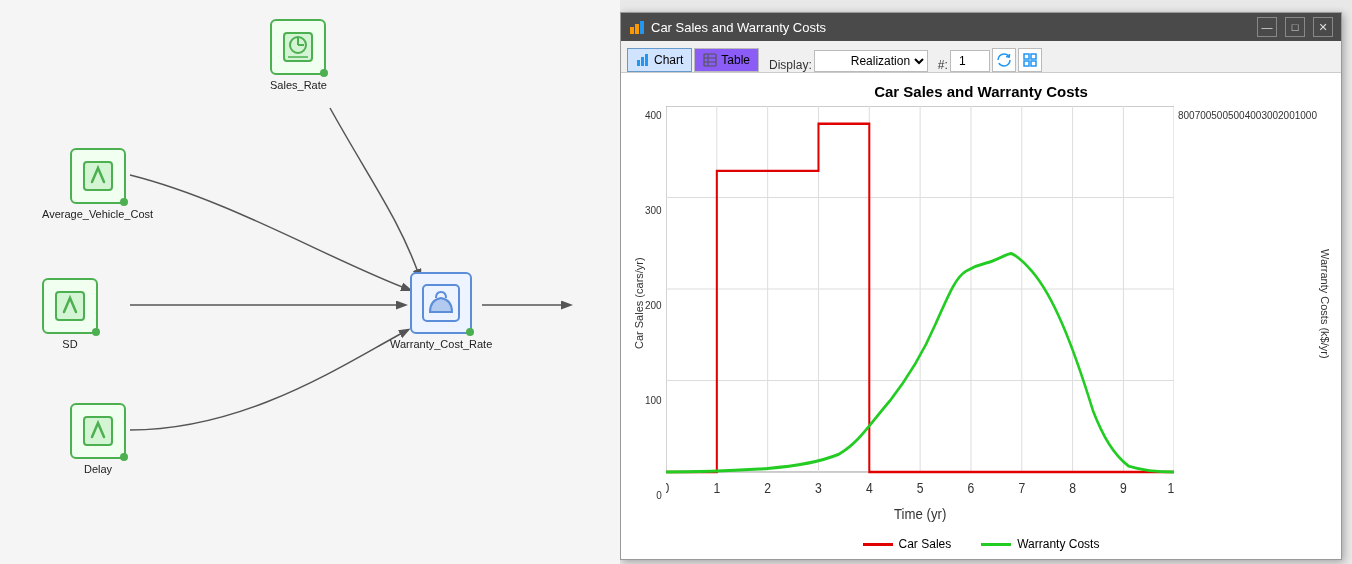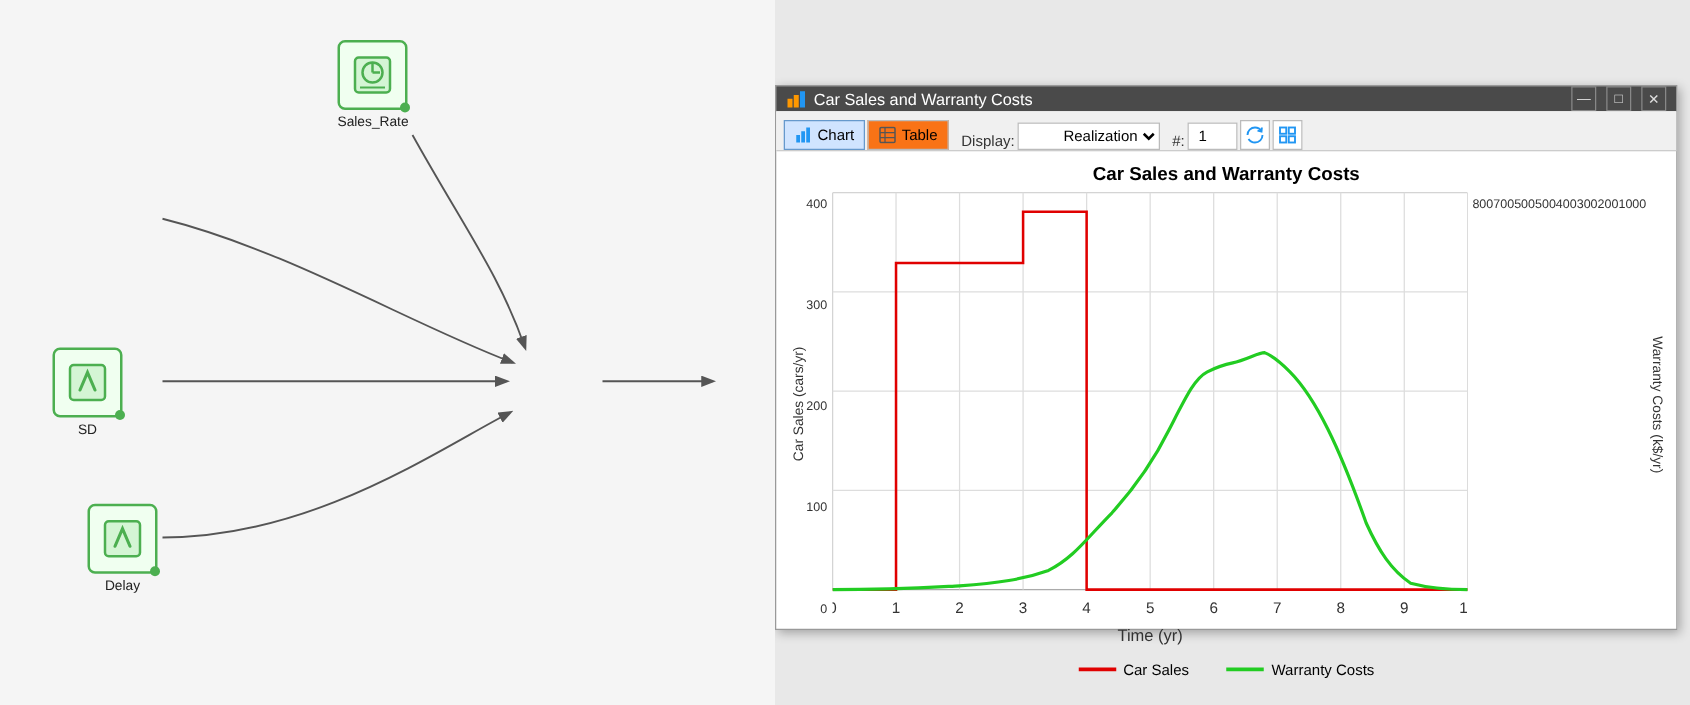--- a/index.html
+++ b/index.html
@@ -93,21 +93,21 @@
       background: #4caf50;
       border-radius: 50%;
       position: absolute;
       bottom: -4px;
       right: -4px;
     }
 
     
     .chart-window {
       width: 722px;
-      height: 436px;
+      height: 548px;
       background: #fff;
       border: 1px solid #999;
       box-shadow: 2px 2px 8px rgba(0,0,0,0.3);
       display: flex;
       flex-direction: column;
       margin-top: 8px;
     }
     .window-titlebar {
       background: #4a4a4a;
       color: #fff;
@@ -153,21 +153,21 @@
       height: 32px;
       display: flex;
       align-items: flex-end;
       padding: 0 6px;
       gap: 2px;
     }
     .toolbar-btn {
       height: 24px;
       padding: 0 8px;
       border: 1px solid #bbb;
-      background: #f97316;
+      background: #8b5cf6;
       cursor: pointer;
       display: flex;
       align-items: center;
       gap: 4px;
       font-size: 12px;
     }
     .toolbar-btn.active {
       background: #d0e4ff;
       border-color: #6699cc;
     }
@@ -308,33 +308,42 @@
 
       <path d="M 130,175 C 230,200 330,260 410,290" stroke="#555" stroke-width="1.5" fill="none" marker-end="url(#arrow)"></path>
 
       <line x1="130" y1="305" x2="405" y2="305" stroke="#555" stroke-width="1.5" marker-end="url(#arrow)"></line>
 
       <path d="M 130,430 C 250,430 350,360 408,330" stroke="#555" stroke-width="1.5" fill="none" marker-end="url(#arrow)"></path>
 
       <line x1="482" y1="305" x2="570" y2="305" stroke="#555" stroke-width="1.5" marker-end="url(#arrow)"></line>
     </svg>
 
-    <div class="node" style="top:32px; left:270px;">
+    <div class="node" style="top:19px; left:270px;">
       <div class="node-icon">
         <svg width="36" height="36" viewBox="0 0 36 36">
           <rect x="4" y="4" width="28" height="28" rx="3" fill="#d4f5d4" stroke="#4caf50" stroke-width="2"></rect>
           <circle cx="18" cy="16" r="8" fill="none" stroke="#4caf50" stroke-width="2"></circle>
           <line x1="18" y1="8" x2="18" y2="16" stroke="#4caf50" stroke-width="2"></line>
           <line x1="18" y1="16" x2="24" y2="16" stroke="#4caf50" stroke-width="2"></line>
           <line x1="8" y1="28" x2="28" y2="28" stroke="#4caf50" stroke-width="1.5"></line>
         </svg>
       </div>
       <div class="node-label">Sales_Rate</div>
     </div>
 
+    <div class="node" style="top:148px; left:42px;">
+      <div class="node-icon">
+        <svg width="36" height="36" viewBox="0 0 36 36">
+          <rect x="4" y="4" width="28" height="28" rx="3" fill="#d4f5d4" stroke="#4caf50" stroke-width="2"></rect>
+          <path d="M 12 24 L 18 10 L 24 24" stroke="#4caf50" stroke-width="2.5" fill="none" stroke-linecap="round"></path>
+        </svg>
+      </div>
+      <div class="node-label">Average_Vehicle_Cost</div>
+    </div>
 
     <div class="node" style="top:278px; left:42px;">
       <div class="node-icon">
         <svg width="36" height="36" viewBox="0 0 36 36">
           <rect x="4" y="4" width="28" height="28" rx="3" fill="#d4f5d4" stroke="#4caf50" stroke-width="2"></rect>
           <path d="M 12 24 L 18 10 L 24 24" stroke="#4caf50" stroke-width="2.5" fill="none" stroke-linecap="round"></path>
         </svg>
       </div>
       <div class="node-label">SD</div>
     </div>
@@ -342,20 +351,33 @@
     <div class="node" style="top:403px; left:42px;margin-left:28px;">
       <div class="node-icon">
         <svg width="36" height="36" viewBox="0 0 36 36">
           <rect x="4" y="4" width="28" height="28" rx="3" fill="#d4f5d4" stroke="#4caf50" stroke-width="2"></rect>
           <path d="M 12 24 L 18 10 L 24 24" stroke="#4caf50" stroke-width="2.5" fill="none" stroke-linecap="round"></path>
         </svg>
       </div>
       <div class="node-label">Delay</div>
     </div>
 
+    <div class="node" style="top:272px; left:390px;">
+      <div class="warranty-icon">
+        <svg width="42" height="42" viewBox="0 0 42 42">
+          <rect x="3" y="3" width="36" height="36" rx="4" fill="#eef4ff" stroke="#5b8dd9" stroke-width="2"></rect>
+
+          <path d="M 10 30 Q 10 18 21 16 Q 32 18 32 30 Z" fill="#5b8dd9" opacity="0.4"></path>
+          <path d="M 10 30 Q 10 18 21 16 Q 32 18 32 30 Z" fill="none" stroke="#5b8dd9" stroke-width="2"></path>
+
+          <path d="M 16 16 Q 16 10 21 10 Q 26 10 26 16" fill="none" stroke="#5b8dd9" stroke-width="2"></path>
+        </svg>
+      </div>
+      <div class="node-label">Warranty_Cost_Rate</div>
+    </div>
   </div>
 
   <div class="chart-window">
 
     <div class="window-titlebar">
       <div class="titlebar-left">
         <svg class="titlebar-icon" viewBox="0 0 16 16">
           <rect x="1" y="8" width="4" height="7" fill="#ff9800"></rect>
           <rect x="6" y="5" width="4" height="10" fill="#ff9800"></rect>
           <rect x="11" y="2" width="4" height="13" fill="#2196f3"></rect>

